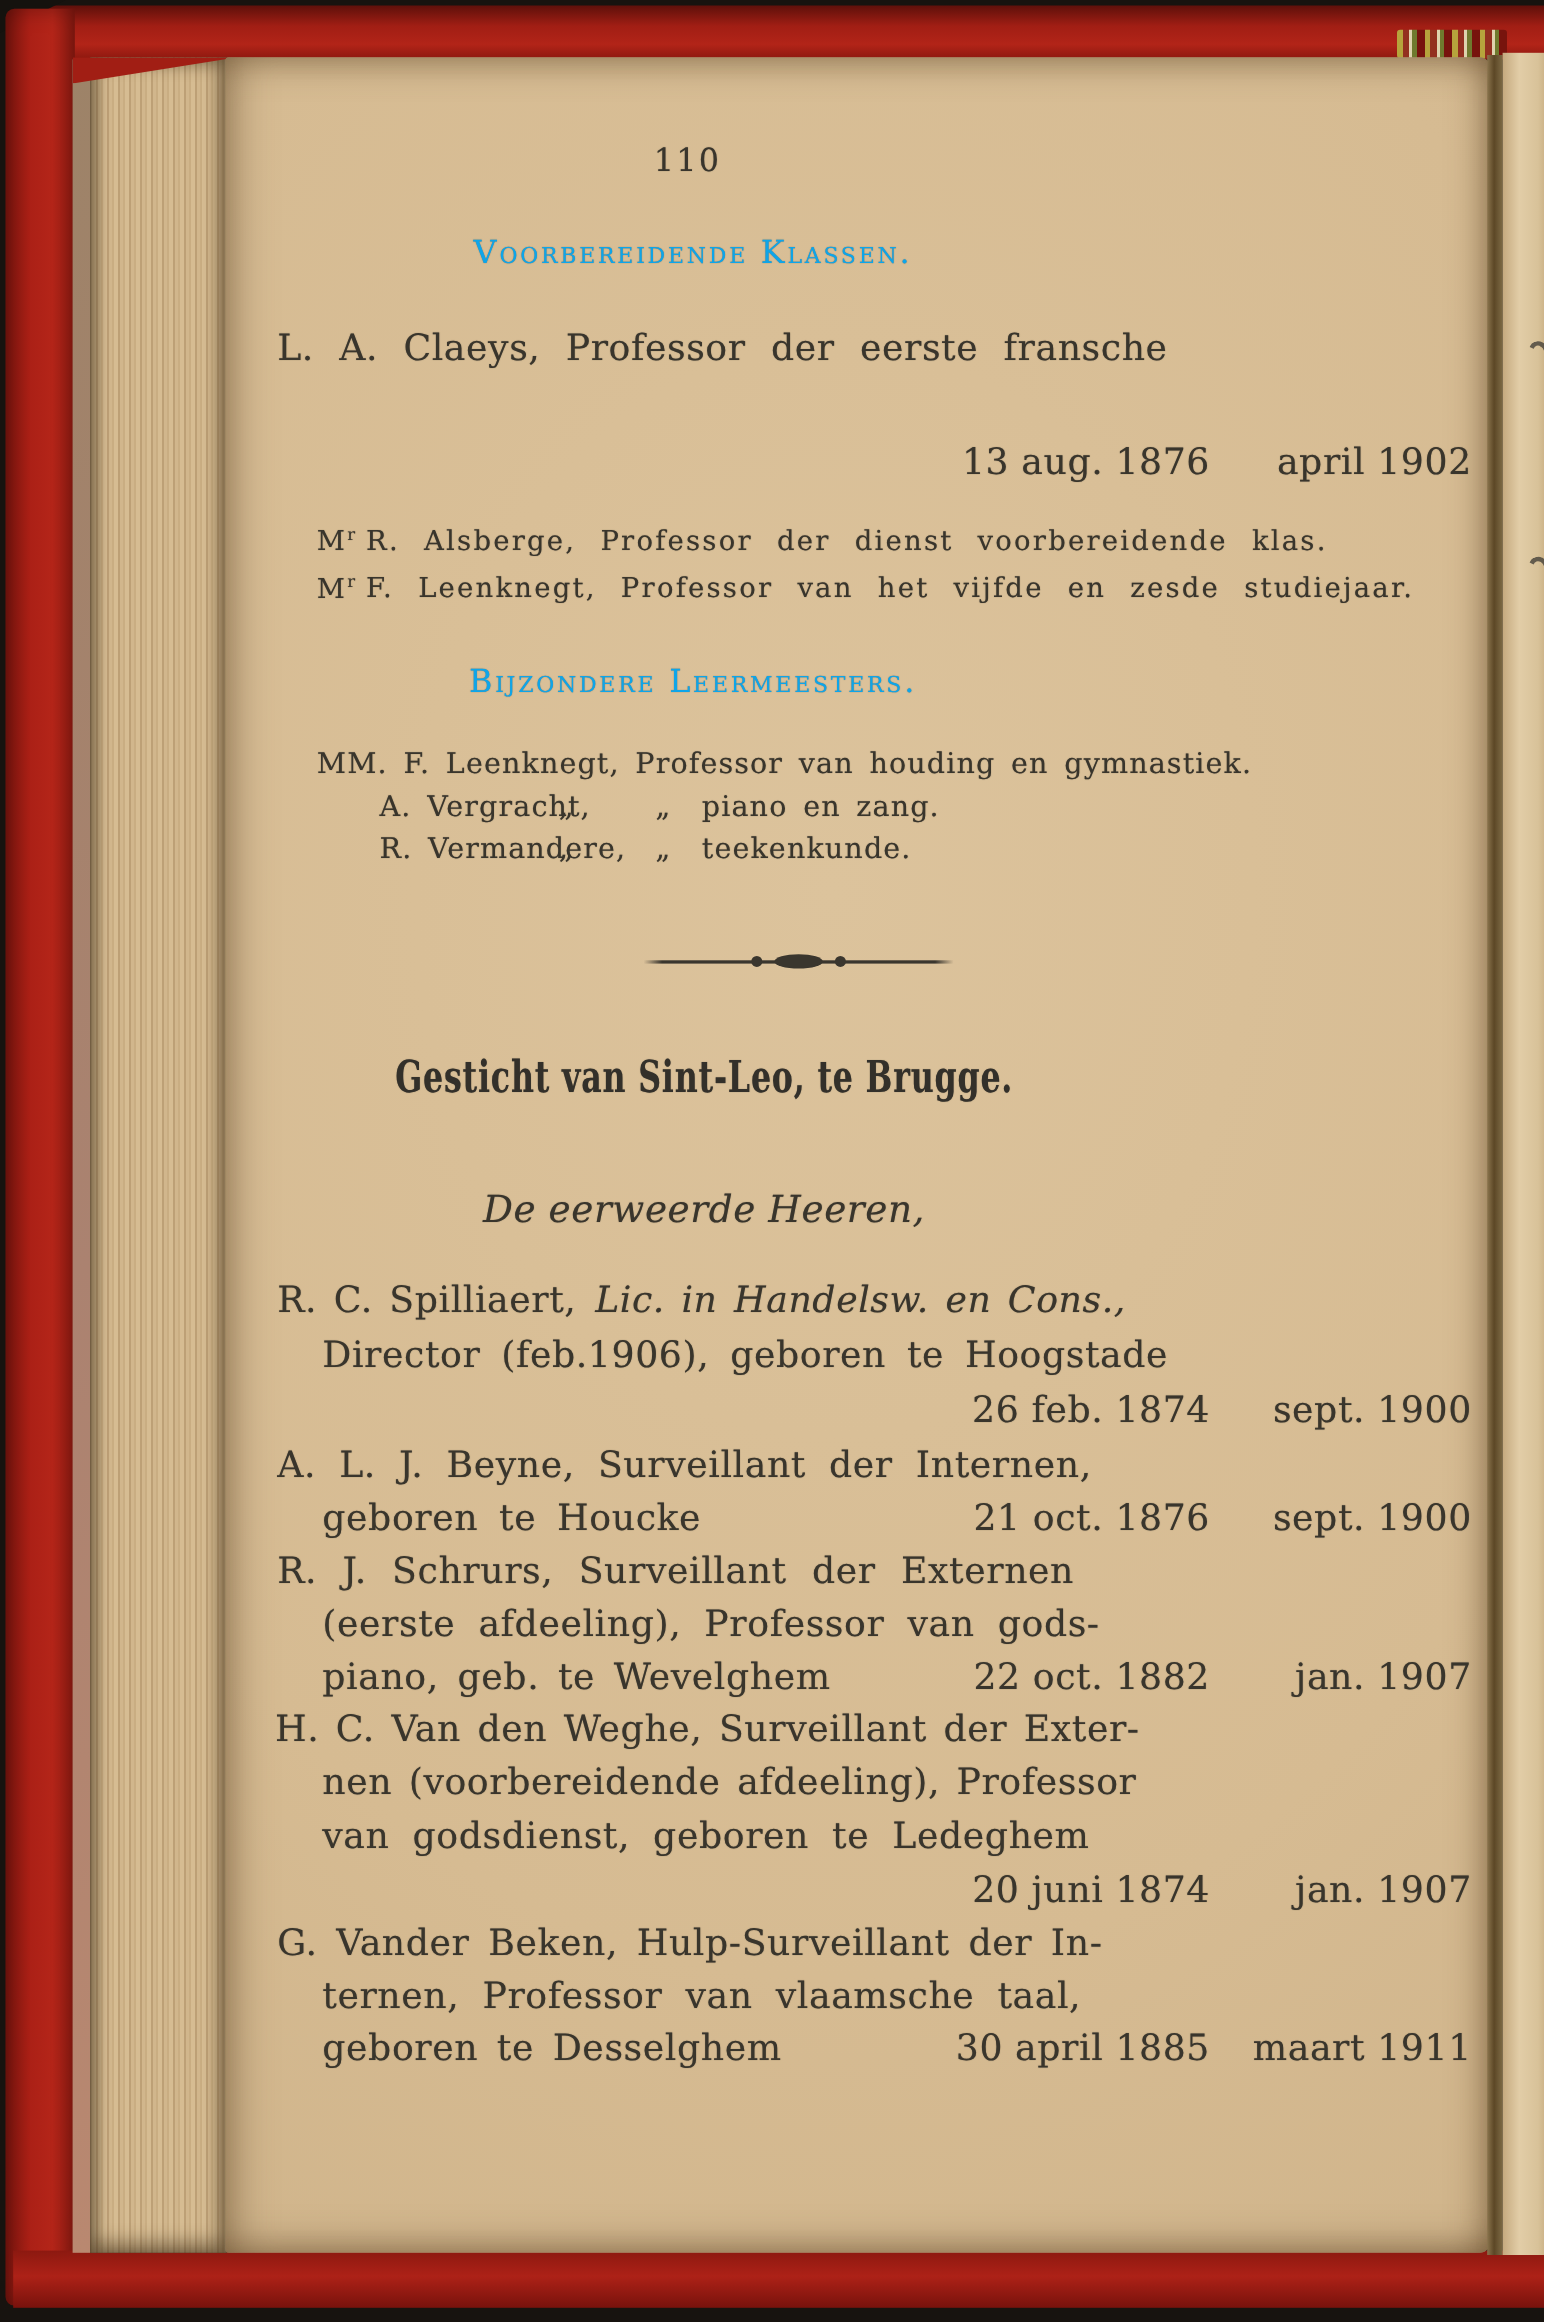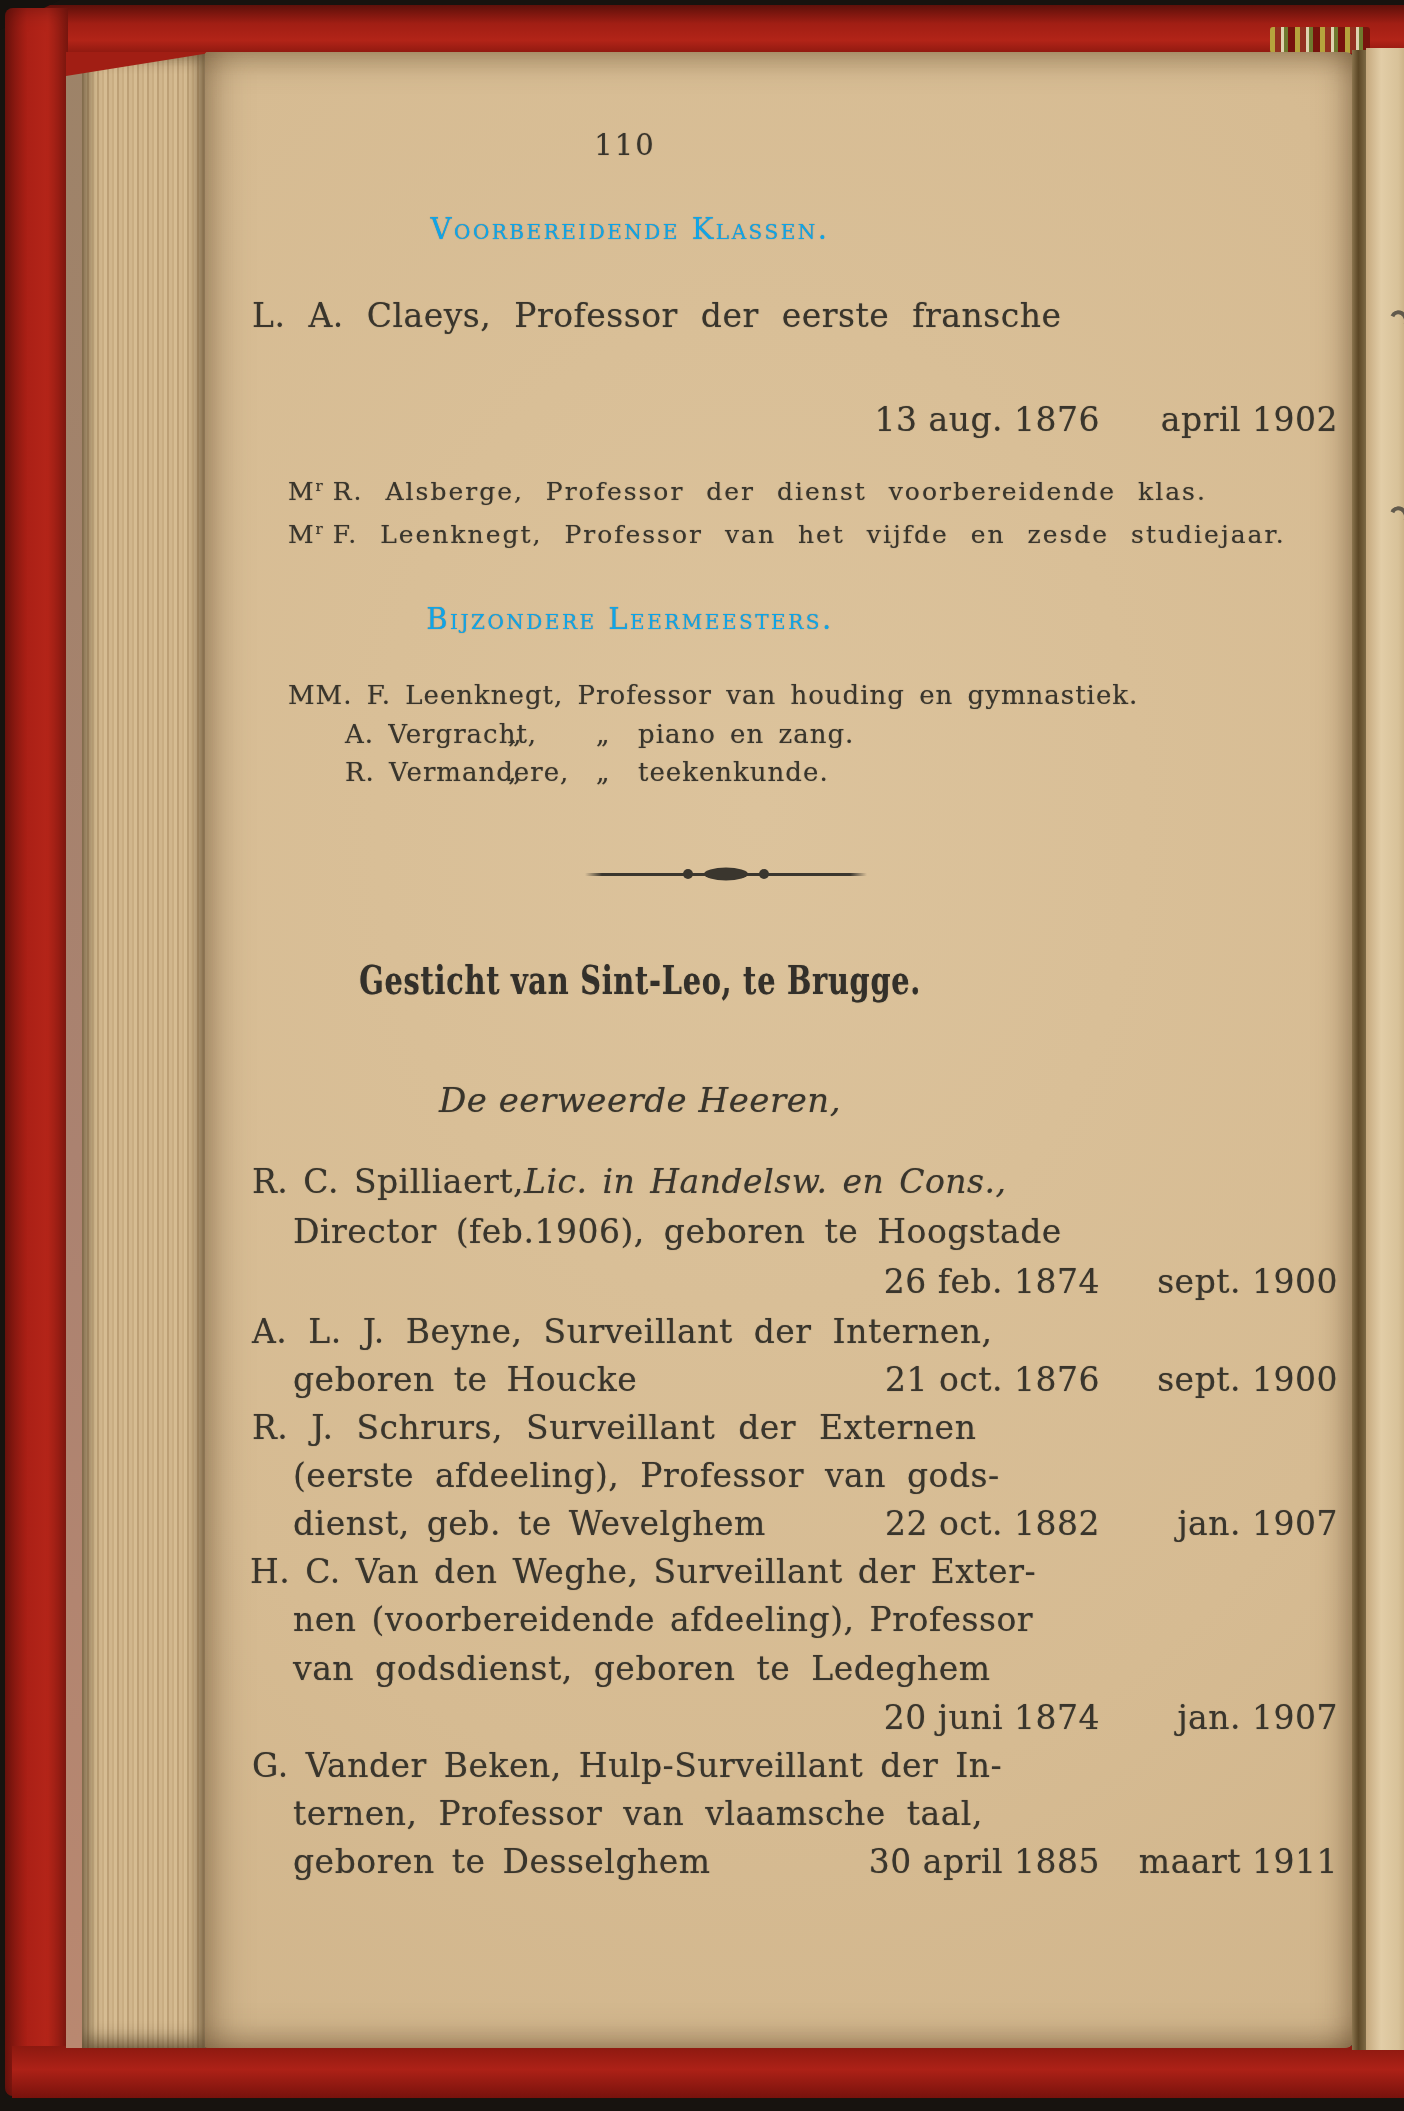--- a/index.html
+++ b/index.html
@@ -48,21 +48,21 @@
   .f-num{font-size:29px;letter-spacing:2px;}
   .f-h{font-size:29px;font-variant:small-caps;letter-spacing:2.5px;color:#0ea5e9;}
   .f-body{font-size:33px;}
   .f-small{font-size:25px;letter-spacing:2px;word-spacing:12px;}
   .f-mm{font-size:26px;letter-spacing:1px;word-spacing:5px;}
   .f-it{font-style:italic;}
   .f-big{font-size:40px;font-weight:bold;letter-spacing:1px;color:#33302a;
          display:inline-block;transform:scaleX(.72);transform-origin:50% 50%;}
   .sup{font-size:60%;vertical-align:super;letter-spacing:0;}
   .gap{margin-left:10px;}
-  .igap{margin-left:0;}
+  .igap{margin-left:17px;}
   .ws4{word-spacing:4px;}.ws6{word-spacing:6px;}.ws8{word-spacing:8px;}
   .ws10{word-spacing:10px;}.ws12{word-spacing:12px;}
   .pos{position:absolute;}
   .bcol{position:absolute;right:304px;width:320px;text-align:right;}
   .scol{position:absolute;right:66px;width:220px;text-align:right;}
   .lead{position:absolute;left:293px;}
 
   
   .divider{position:absolute;left:585px;top:866px;width:282px;height:16px;}
   .dline{position:absolute;left:0;right:0;top:7px;height:3px;
@@ -153,21 +153,21 @@
     <div class="tl f-body ws10" style="left:252px;top:1312px;">A. L. J. Beyne, Surveillant der Internen,</div>
     <div class="tl f-body full" style="top:1360px;">
       <span class="lead ws8">geboren te Houcke</span>
       <span class="bcol">21 oct. 1876</span>
       <span class="scol">sept. 1900</span>
     </div>
 
     <div class="tl f-body ws12" style="left:252px;top:1408px;">R. J. Schrurs, Surveillant der Externen</div>
     <div class="tl f-body ws10" style="left:293px;top:1456px;">(eerste afdeeling), Professor van gods-</div>
     <div class="tl f-body full" style="top:1504px;">
-      <span class="lead ws6">dienst, geb. te Wevelghem</span>
+      <span class="lead ws6">piano, geb. te Wevelghem</span>
       <span class="bcol">22 oct. 1882</span>
       <span class="scol">jan. 1907</span>
     </div>
 
     <div class="tl f-body ws4" style="left:250px;top:1552px;">H. C. Van den Weghe, Surveillant der Exter-</div>
     <div class="tl f-body ws4" style="left:293px;top:1600px;">nen (voorbereidende afdeeling), Professor</div>
     <div class="tl f-body ws10" style="left:293px;top:1649px;">van godsdienst, geboren te Ledeghem</div>
     <div class="tl f-body full" style="top:1698px;">
       <span class="bcol">20 juni 1874</span>
       <span class="scol">jan. 1907</span>

